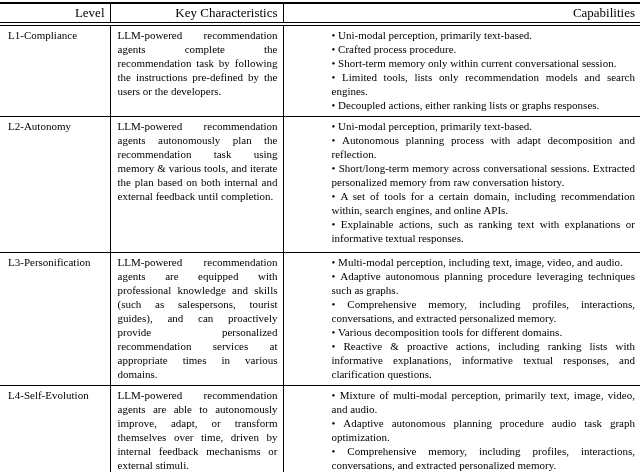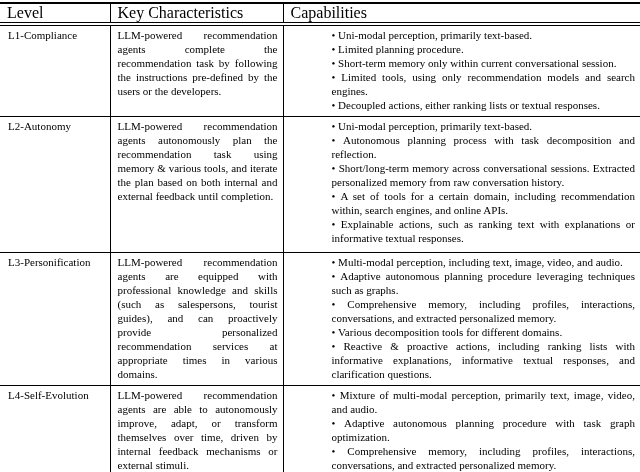--- a/index.html
+++ b/index.html
@@ -23,22 +23,22 @@
     table-layout: fixed;
     border-top: 2px solid #000000;
     border-bottom: 4px double #000000;
   }
   col.col-level   { width: 110px; }
   col.col-chars   { width: 173px; }
   col.col-caps    { width: 357px; }
 
   thead th {
     font-weight: normal;
-    text-align: left;
-    font-size: 16px;
+    text-align: right;
+    font-size: 13px;
     line-height: 15px;
     padding: 1px 5px 2px 7px;
     border-bottom: 4px double #000000;
     vertical-align: middle;
   }
   thead th + th, tbody td + td {
     border-left: 1.5px solid #000000;
   }
   tbody tr {
     border-bottom: 1.5px solid #000000;
@@ -92,33 +92,33 @@
         <th>Capabilities</th>
       </tr>
     </thead>
     <tbody>
 
       <tr class="row-l1">
         <td class="level-cell">L1-Compliance</td>
         <td class="chars-cell">LLM-powered recommendation agents complete the recommendation task by following the instructions pre-defined by the users or the developers.</td>
         <td class="caps-cell">
           <div class="cap-item">Uni-modal perception, primarily text-based.</div>
-          <div class="cap-item">Limited planning procedure.</div>
+          <div class="cap-item">Crafted process procedure.</div>
           <div class="cap-item">Short-term memory only within current conversational session.</div>
-          <div class="cap-item">Limited tools, using only recommendation models and search engines.</div>
-          <div class="cap-item">Decoupled actions, either ranking lists or textual responses.</div>
+          <div class="cap-item">Limited tools, lists only recommendation models and search engines.</div>
+          <div class="cap-item">Decoupled actions, either ranking lists or graphs responses.</div>
         </td>
       </tr>
 
       <tr class="row-l2">
         <td class="level-cell">L2-Autonomy</td>
         <td class="chars-cell">LLM-powered recommendation agents autonomously plan the recommendation task using memory &amp; various tools, and iterate the plan based on both internal and external feedback until completion.</td>
         <td class="caps-cell">
           <div class="cap-item">Uni-modal perception, primarily text-based.</div>
-          <div class="cap-item">Autonomous planning process with task decomposition and reflection.</div>
+          <div class="cap-item">Autonomous planning process with adapt decomposition and reflection.</div>
           <div class="cap-item">Short/long-term memory across conversational sessions. Extracted personalized memory from raw conversation history.</div>
           <div class="cap-item">A set of tools for a certain domain, including recommendation within, search engines, and online APIs.</div>
           <div class="cap-item">Explainable actions, such as ranking text with explanations or informative textual responses.</div>
         </td>
       </tr>
 
       <tr class="row-l3">
         <td class="level-cell">L3-Personification</td>
         <td class="chars-cell">LLM-powered recommendation agents are equipped with professional knowledge and skills (such as salespersons, tourist guides), and can proactively provide personalized recommendation services at appropriate times in various domains.</td>
         <td class="caps-cell">
@@ -128,21 +128,21 @@
           <div class="cap-item">Various decomposition tools for different domains.</div>
           <div class="cap-item">Reactive &amp; proactive actions, including ranking lists with informative explanations, informative textual responses, and clarification questions.</div>
         </td>
       </tr>
 
       <tr class="row-l4">
         <td class="level-cell">L4-Self-Evolution</td>
         <td class="chars-cell">LLM-powered recommendation agents are able to autonomously improve, adapt, or transform themselves over time, driven by internal feedback mechanisms or external stimuli.</td>
         <td class="caps-cell">
           <div class="cap-item">Mixture of multi-modal perception, primarily text, image, video, and audio.</div>
-          <div class="cap-item">Adaptive autonomous planning procedure with task graph optimization.</div>
+          <div class="cap-item">Adaptive autonomous planning procedure audio task graph optimization.</div>
           <div class="cap-item">Comprehensive memory, including profiles, interactions, conversations, and extracted personalized memory.</div>
           <div class="cap-item">All available tools.</div>
           <div class="cap-item">Mixture of reactive &amp; proactive actions.</div>
         </td>
       </tr>
 
     </tbody>
   </table>
 </div>
 

